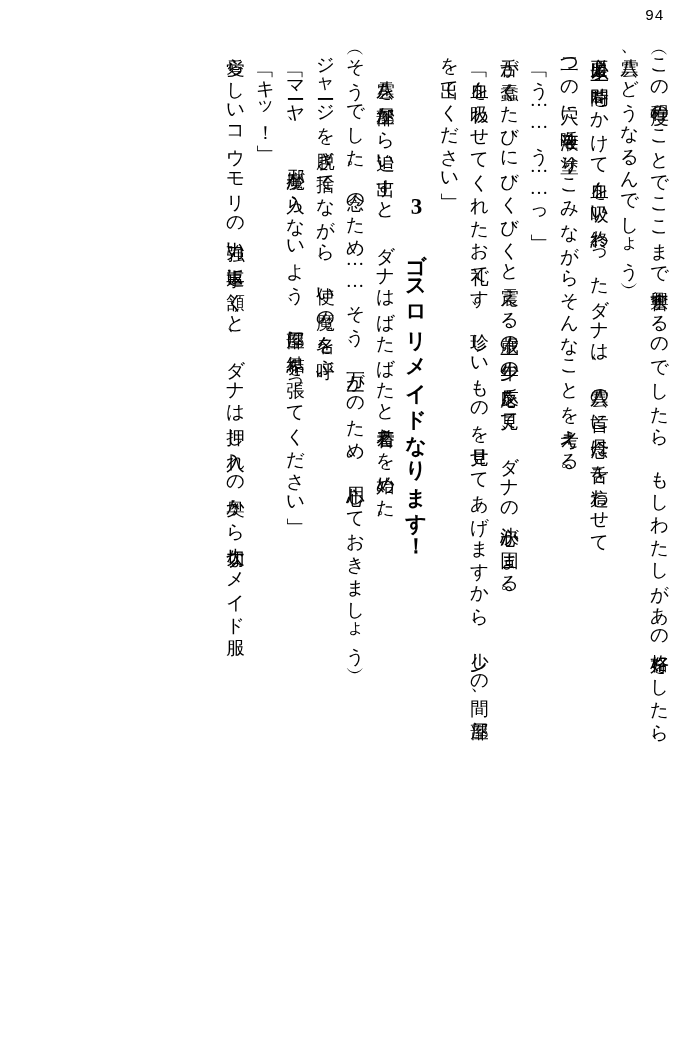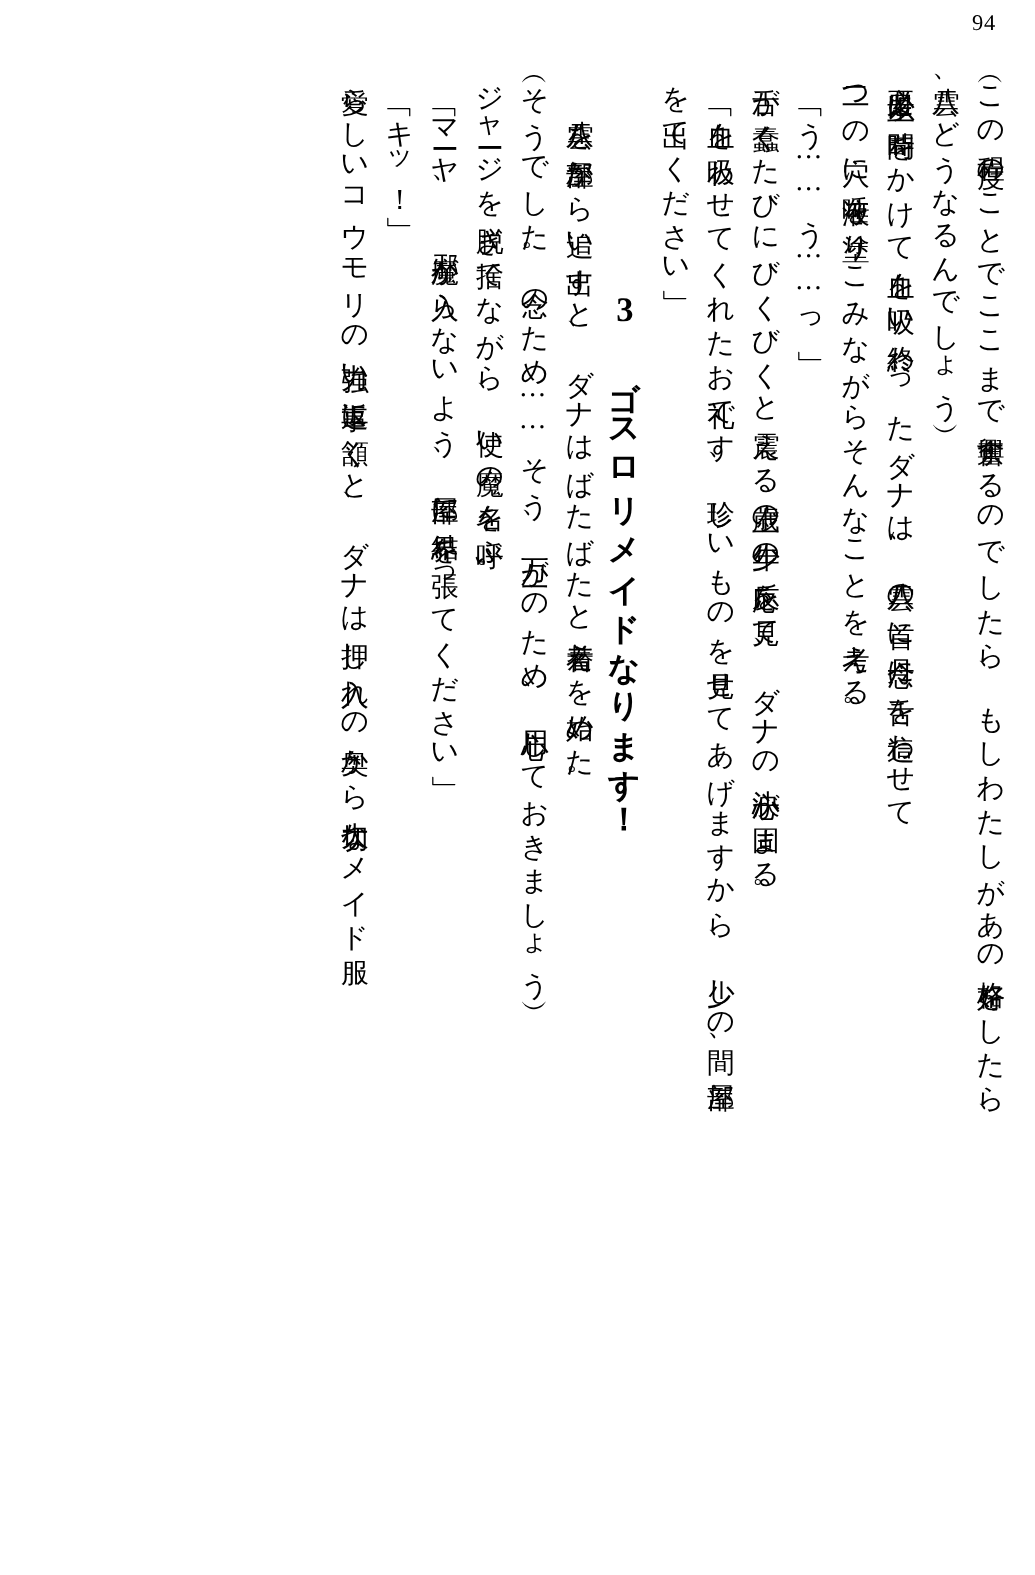--- a/index.html
+++ b/index.html
@@ -23,21 +23,21 @@
     height: 1050px;
   }
 
   
   .page-number {
     position: absolute;
     top: 8px;
     right: 26px;
     font-size: 15px;
     letter-spacing: 0.5px;
-    font-family: Liberation Serif, serif;
+    font-family: Liberation Mono, monospace;
   }
 
   
   .body-text {
     position: absolute;
     top: 44px;
     right: 22px;
     left: 24px;
     bottom: 8px;
     display: flex;

